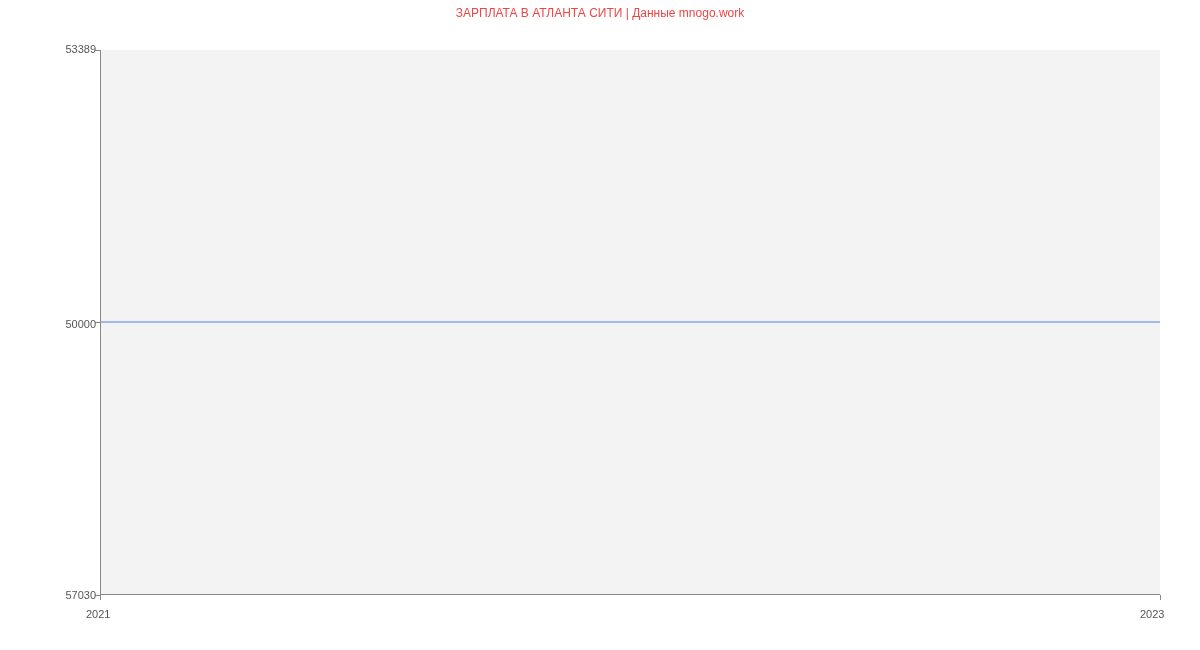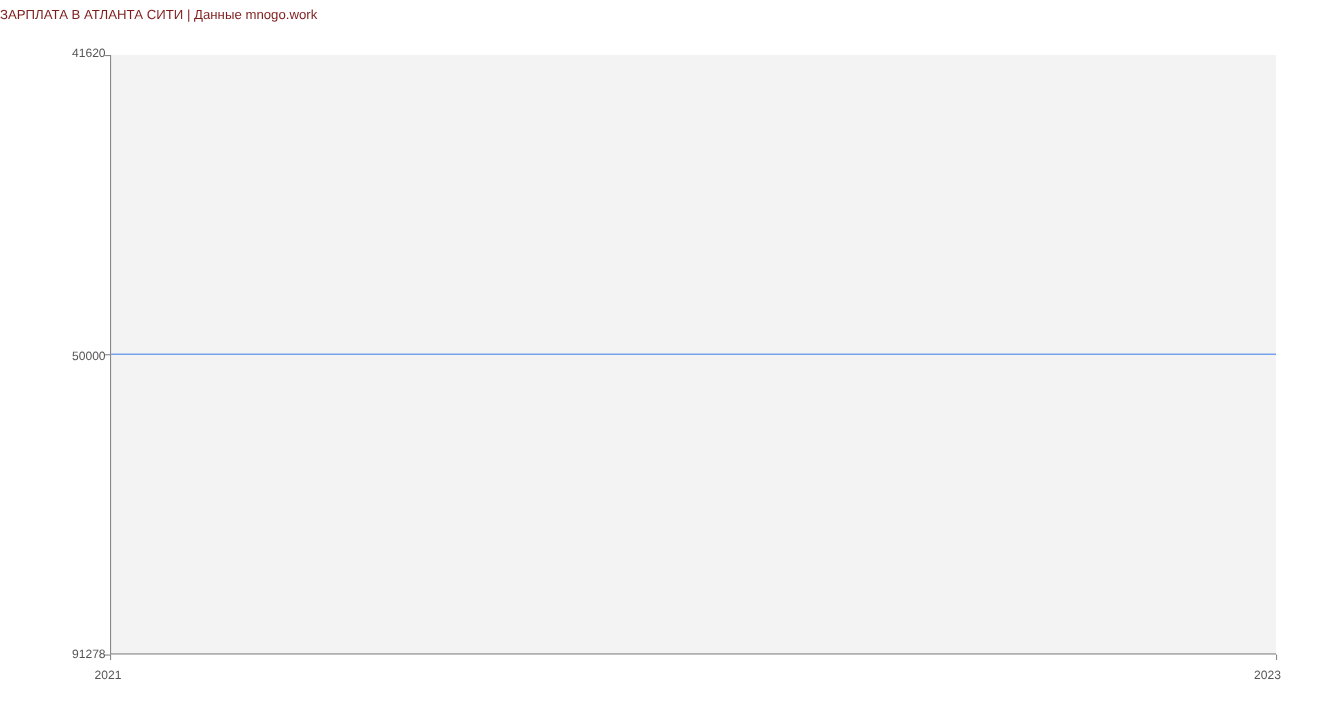--- a/index.html
+++ b/index.html
@@ -8,22 +8,23 @@
       height: 650px;
       font-family: Verdana, Geneva, sans-serif;
       background: #fff;
       position: relative;
     }
     .chart-title {
       position: absolute;
       top: 6px;
       left: 0;
       right: 0;
+      text-align: center;
       font-size: 12px;
-      color: #7f1d1d;
+      color: #ef4444;
     }
     .plot-area {
       position: absolute;
       left: 100px;
       top: 50px;
       width: 1060px;
       height: 545px;
       background: #f3f3f3;
       border-left: 1px solid #888;
       border-bottom: 1px solid #888;
@@ -81,21 +82,21 @@
 <div class="chart-title">ЗАРПЛАТА В АТЛАНТА СИТИ | Данные mnogo.work</div>
 
 <div class="plot-area">
   <div class="data-line"></div>
 </div>
 
 <div class="tickmark-y top"></div>
 <div class="tickmark-y mid"></div>
 <div class="tickmark-y bot"></div>
 
-<div class="y-tick top">41620</div>
+<div class="y-tick top">53389</div>
 <div class="y-tick mid">50000</div>
-<div class="y-tick bot">91278</div>
+<div class="y-tick bot">57030</div>
 
 <div class="tickmark-x left"></div>
 <div class="tickmark-x right"></div>
 
 <div class="x-tick left">2021</div>
 <div class="x-tick right">2023</div>
 
 </body></html>

